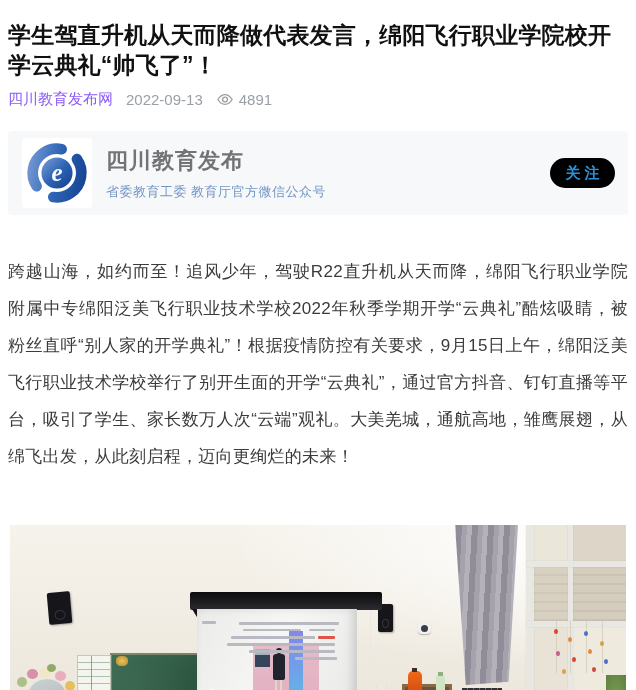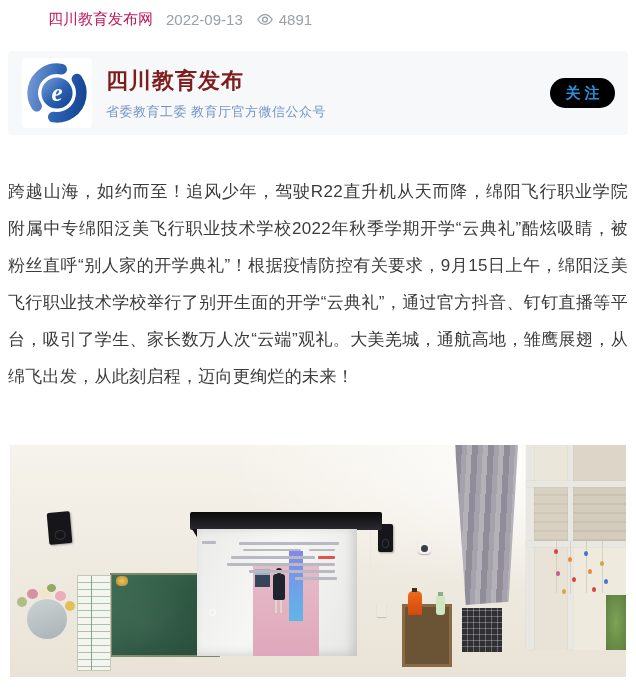--- a/index.html
+++ b/index.html
@@ -9,39 +9,39 @@
     font-family:"Liberation Sans","DejaVu Sans",sans-serif;
   }
   .page { padding:0 8px; }
 
   
   .title {
     margin-top:20px; font-size:23px; line-height:30px; font-weight:700;
     color:#111; letter-spacing:0.2px;
   }
   .meta { margin-top:10px; font-size:15px; color:#9aa0a6; display:flex; align-items:center; gap:13px; }
-  .meta a { color:#be185d; text-decoration:none;margin-left:40px; }
+  .meta a { color:#8b5cf6; text-decoration:none; }
   .views { display:inline-flex; align-items:center; gap:5px;justify-content:center; }
   .views svg { display:block; }
 
   
   .card {
     margin-top:22px; height:84px; background:#f7f8fa; border-radius:4px;
     display:flex; align-items:center; padding:0 14px; position:relative;
   }
   .logo { width:70px; height:70px; background:#fff; border-radius:4px; position:relative; flex:0 0 auto; }
   .logo svg { display:block; }
   .logo .e {
     position:absolute; left:0; top:0; width:70px; height:70px;
     display:flex; align-items:center; justify-content:center;
     color:#fff; font-style:italic; font-weight:700; font-size:25px;
     font-family:"Liberation Serif","DejaVu Serif",serif;
   }
   .acc-text { margin-left:14px; }
-  .acc-name { color:#7f1d1d; font-size:22px; font-weight:700; letter-spacing:1px; }
+  .acc-name { color:#737373; font-size:22px; font-weight:700; letter-spacing:1px; }
   .acc-desc { color:#7295c5; font-size:13px; margin-top:7px; letter-spacing:0.5px; }
   .follow {
     position:absolute; right:13px; top:27px; width:65px; height:30px;
     background:#000000; color:#2b90d9; border:none; border-radius:15px;
     font-size:15px; font-weight:700; cursor:pointer;
     font-family:inherit;
   }
 
   
   .body-text {
@@ -126,20 +126,21 @@
     background-image:
       repeating-linear-gradient(0deg, transparent 0 5px, rgba(255,255,255,.28) 5px 6px),
       repeating-linear-gradient(90deg, transparent 0 5px, rgba(255,255,255,.28) 5px 6px);
   }
 </style>
 </head>
 <body>
 
 <div class="page">
 
+  <h1 class="title">学生驾直升机从天而降做代表发言，绵阳飞行职业学院校开学云典礼“帅飞了”！</h1>
 
   <div class="meta">
     <a href="#">四川教育发布网</a>
     <span>2022-09-13</span>
     <span class="views">
       <svg width="18" height="13" viewBox="0 0 24 16">
         <path d="M12 1.5 C6.5 1.5 2.5 8 2.5 8 S6.5 14.5 12 14.5 21.5 8 21.5 8 17.5 1.5 12 1.5 Z" fill="none" stroke="#9aa0a6" stroke-width="1.8"></path>
         <circle cx="12" cy="8" r="3.2" fill="none" stroke="#9aa0a6" stroke-width="1.8"></circle>
       </svg>
       <span>4891</span>

